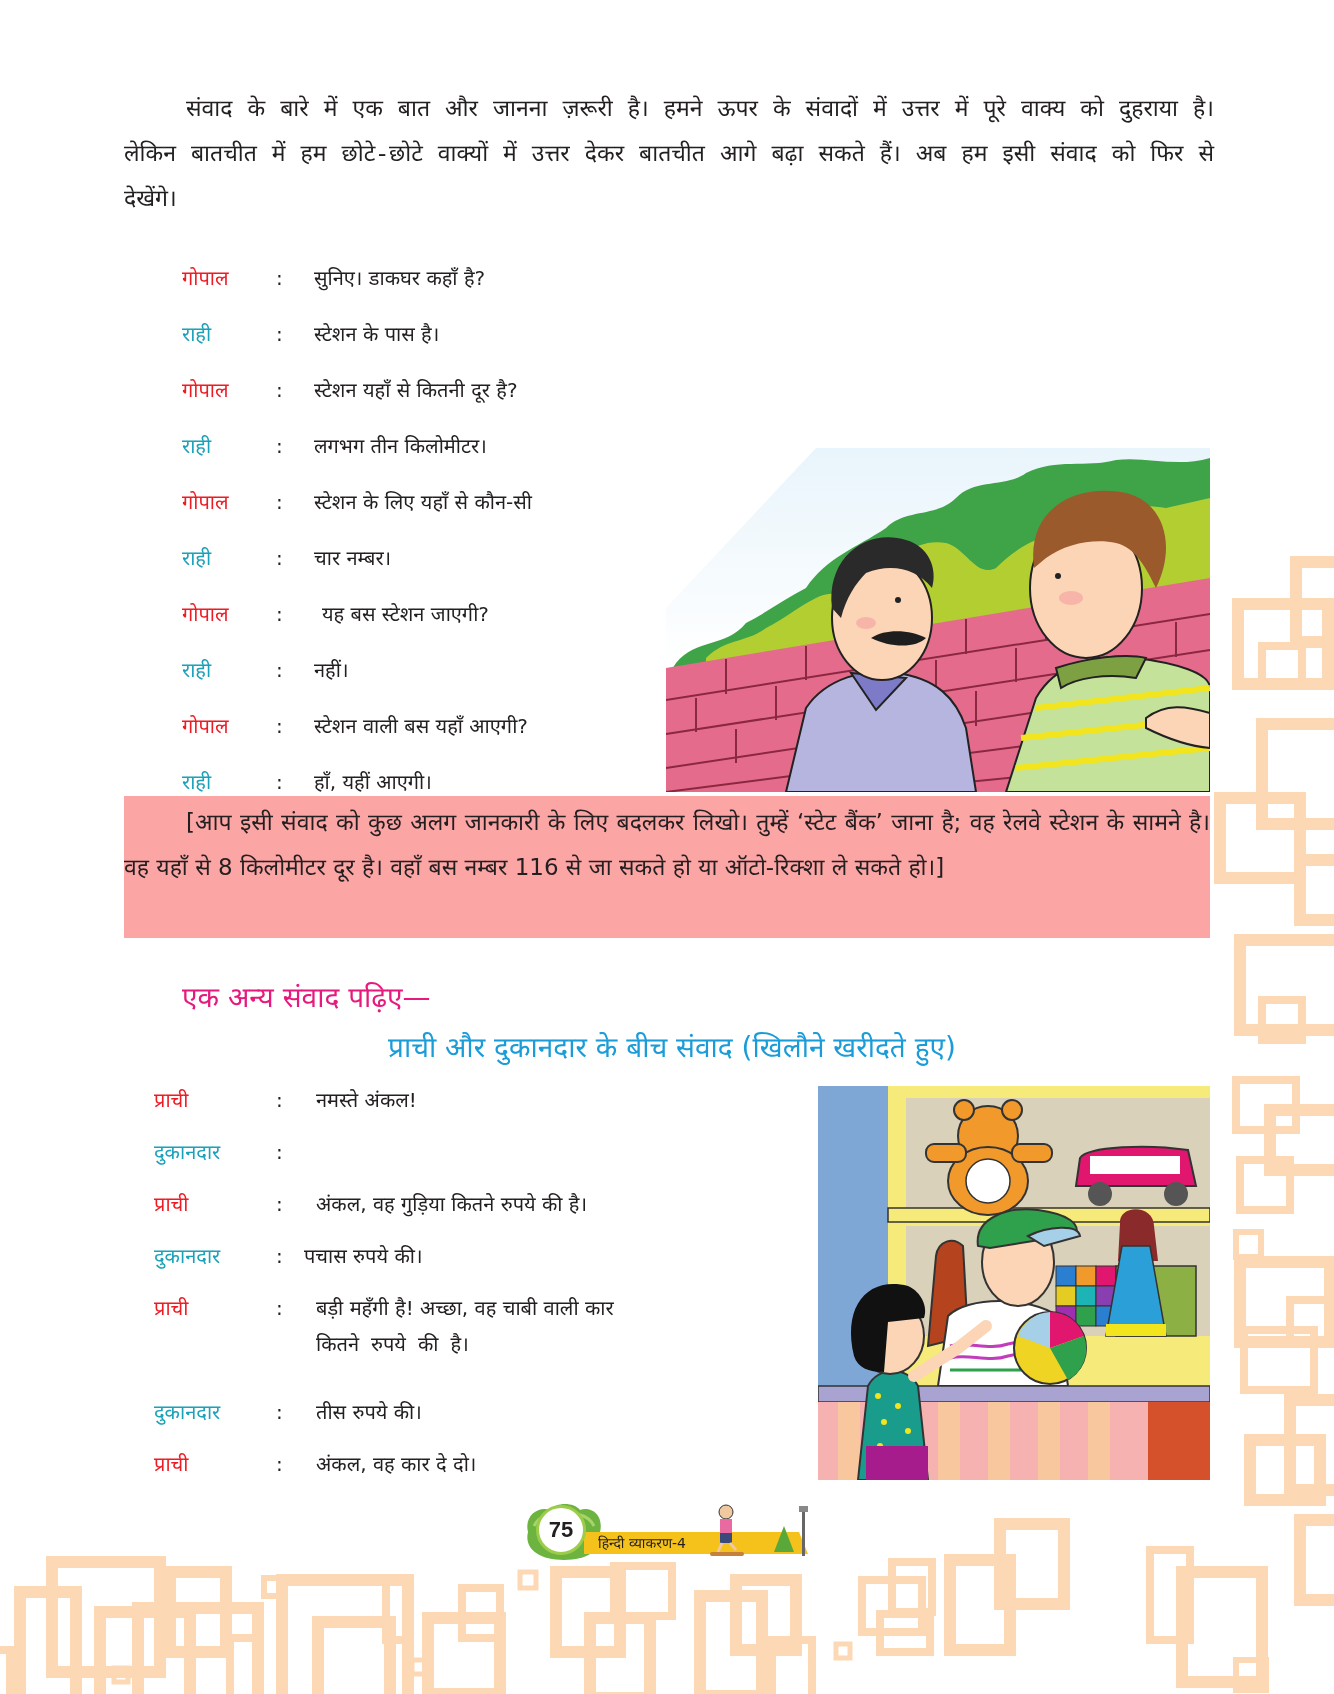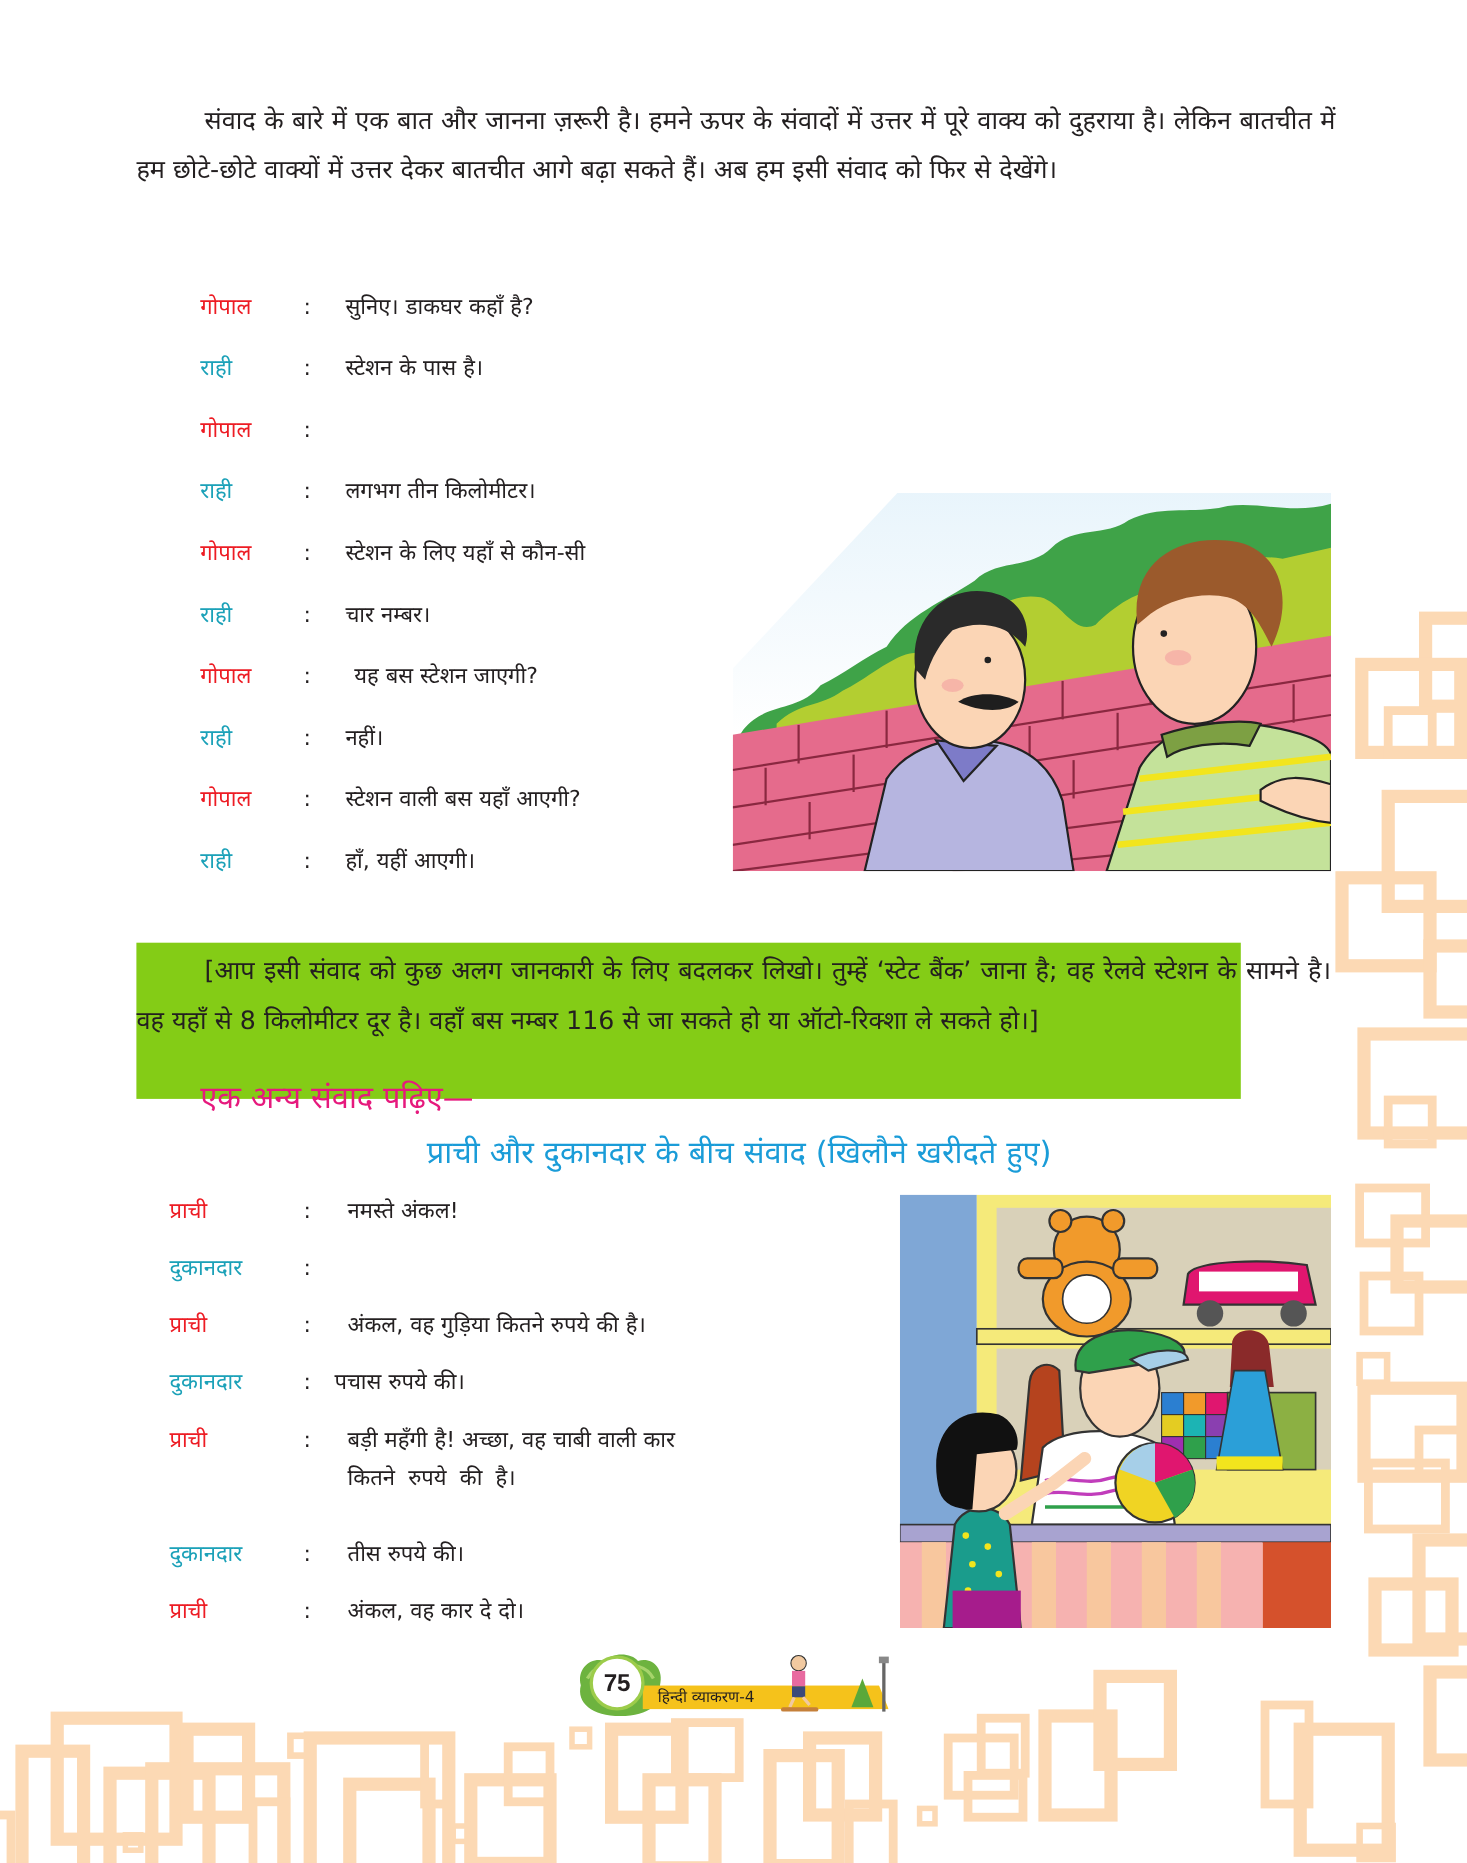--- a/index.html
+++ b/index.html
@@ -22,22 +22,22 @@
   .dlg-row .sp { position:absolute; left:0; top:0; }
   .dlg-row .colon { position:absolute; top:0; color:#231f20; }
   .dlg-row .txt { position:absolute; top:0; color:#231f20; }
 
   .red { color:#ed1c24; }
   .teal { color:#1ba1b8; }
   .pink { color:#e6197d; }
   .blue { color:#1a9cd8; }
 
   .activity {
-    position:absolute; left:124px; top:857px; width:1004px; height:142px;
-    background:#84cc16;
+    position:absolute; left:124px; top:796px; width:1086px; height:142px;
+    background:#fca5a5;
   }
   .activity .t {
     position:absolute; left:0; top:4px; width:1086px;
     font-size:23px; line-height:45px; text-align:justify;
   }
   .activity .indent { display:inline-block; width:62px; }
 
   .subhead { position:absolute; font-size:28px; line-height:36px; white-space:nowrap; }
 
   .illus { position:absolute; overflow:hidden; }
@@ -109,36 +109,37 @@
     <rect x="950" y="1560" width="60" height="90"></rect>
     <rect x="1000" y="1524" width="64" height="80"></rect>
     <rect x="1150" y="1550" width="40" height="90" stroke-width="8"></rect>
     <rect x="1182" y="1572" width="80" height="110"></rect>
     <rect x="1236" y="1660" width="30" height="30" stroke-width="6"></rect>
   </g>
 </svg>
 
 <div class="content">
 
-  <p class="para" style="top:88px;margin:0;"><span class="indent"></span><span>संवाद के बारे में एक बात और जानना ज़रूरी है। हमने ऊपर के संवादों में उत्तर में पूरे वाक्य को दुहराया है। लेकिन बातचीत में हम छोटे-छोटे वाक्यों में उत्तर देकर बातचीत आगे बढ़ा सकते हैं। अब हम इसी संवाद को फिर से देखेंगे।</span></p>
+  <p class="para" style="top:88px;margin:0;font-family:Liberation Mono, monospace;"><span class="indent"></span><span>संवाद के बारे में एक बात और जानना ज़रूरी है। हमने ऊपर के संवादों में उत्तर में पूरे वाक्य को दुहराया है। लेकिन बातचीत में हम छोटे-छोटे वाक्यों में उत्तर देकर बातचीत आगे बढ़ा सकते हैं। अब हम इसी संवाद को फिर से देखेंगे।</span></p>
 
   <div>
     <div class="dlg-row" style="left:182px;top:258px;width:480px;">
       <span class="sp red">गोपाल</span>
       <span class="colon" style="left:94px;">:</span>
       <span class="txt" style="left:132px;">सुनिए। डाकघर कहाँ है?</span>
     </div>
     <div class="dlg-row" style="left:182px;top:314px;width:480px;">
       <span class="sp teal">राही</span>
       <span class="colon" style="left:94px;">:</span>
       <span class="txt" style="left:132px;">स्टेशन के पास है।</span>
     </div>
     <div class="dlg-row" style="left:182px;top:370px;width:480px;">
       <span class="sp red">गोपाल</span>
       <span class="colon" style="left:94px;">:</span>
+      <span class="txt" style="left:132px;">स्टेशन यहाँ से कितनी दूर है?</span>
     </div>
     <div class="dlg-row" style="left:182px;top:426px;width:480px;">
       <span class="sp teal">राही</span>
       <span class="colon" style="left:94px;">:</span>
       <span class="txt" style="left:132px;">लगभग तीन किलोमीटर।</span>
     </div>
     <div class="dlg-row" style="left:182px;top:482px;width:480px;">
       <span class="sp red">गोपाल</span>
       <span class="colon" style="left:94px;">:</span>
       <span class="txt" style="left:132px;">स्टेशन के लिए यहाँ से कौन-सी</span>

